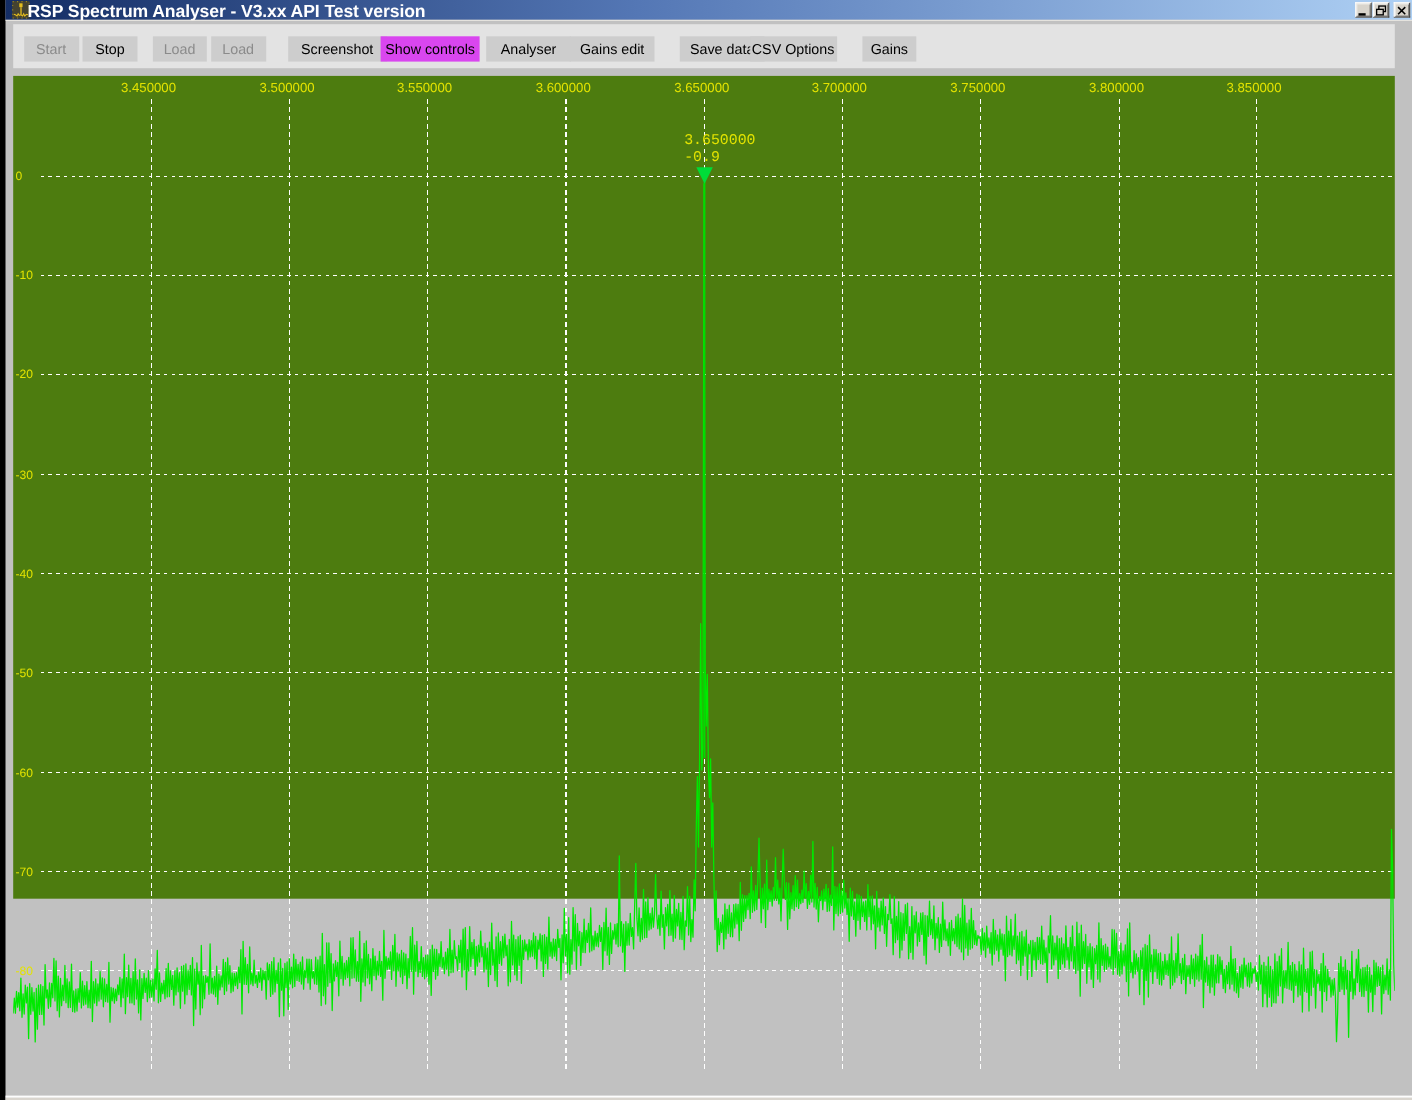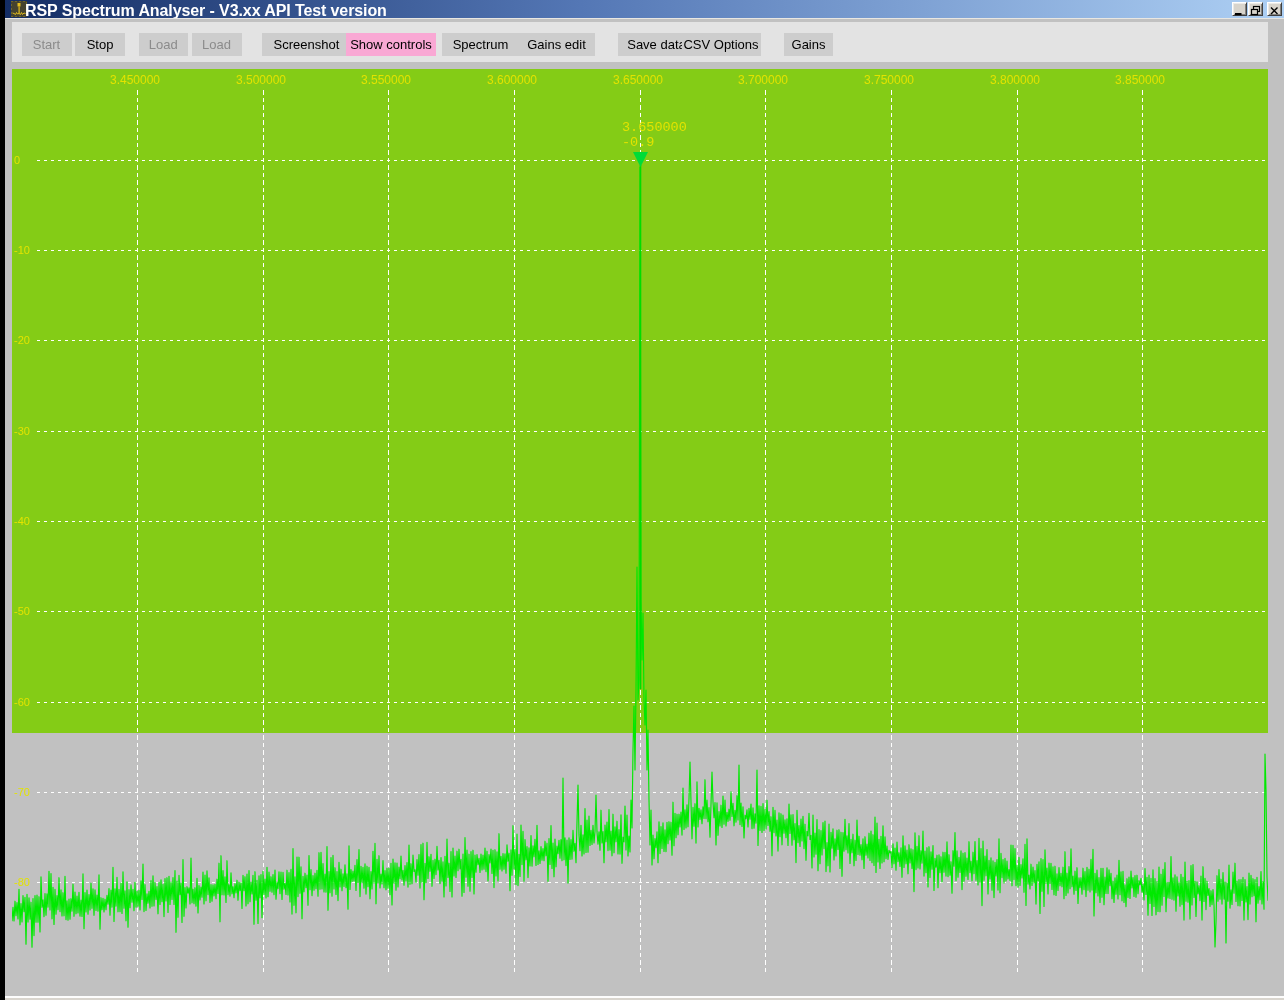--- a/index.html
+++ b/index.html
@@ -9,22 +9,22 @@
 #title .txt{position:absolute;left:20px;top:1.5px;font-size:16px;font-weight:bold;color:#fff;letter-spacing:-0.1px}
 #titleline{position:absolute;left:5px;top:17.5px;width:1279px;height:1.5px;background:#e9e7e2}
 #icon{position:absolute;left:6px;top:1px}
 .wbtn{position:absolute;top:2px;width:15px;height:14px;background:#d8d4cc;
 border-top:1px solid #fff;border-left:1px solid #fff;border-right:1px solid #404040;border-bottom:1px solid #404040;
 box-shadow:inset 1px 1px 0 #eceae6, inset -1px -1px 0 #84827e}
 #panel{position:absolute;left:12px;top:22px;width:1256px;height:40px;background:#e3e3e3}
 .btn{position:absolute;top:10.5px;height:23.5px;background:#cdcdcd;color:#000;
 font-size:13px;text-align:center;line-height:23.5px;white-space:nowrap}
 .btn.dis{color:#8b8b8b}
-.btn.sel{background:#f9a8d4}
-#plot{position:absolute;left:12px;top:69px;width:1256px;height:664px;background:#84cc16}
+.btn.sel{background:#d946ef}
+#plot{position:absolute;left:12px;top:69px;width:1256px;height:748px;background:#4d7c0f}
 #bottom1{position:absolute;left:5px;top:996px;width:1279px;height:2px;background:#fdfdfd}
 #bottom2{position:absolute;left:5px;top:998px;width:1279px;height:2px;background:#d9d5ce}
 </style></head>
 <body>
 <div id="leftedge"></div>
 <div id="title">
  <svg id="icon" width="16" height="16">
   <rect x="0" y="0" width="16" height="16" fill="#45432f"></rect>
   <rect x="0.5" y="0.5" width="15" height="15" fill="none" stroke="#9c8820" stroke-width="1" stroke-dasharray="1 3"></rect>
   <rect x="6.5" y="2" width="3" height="3.5" fill="#e3bc1e"></rect>
@@ -50,21 +50,21 @@
       <path d="M3 2.5 L9.5 9 M9.5 2.5 L3 9" stroke="#000" stroke-width="1.4"></path>
     </svg>
 </div>
 <div id="panel">
 <div class="btn dis" style="left:9.5px;width:50px">Start</div>
 <div class="btn" style="left:63px;width:50px">Stop</div>
 <div class="btn dis" style="left:126.5px;width:49.5px">Load</div>
 <div class="btn dis" style="left:179.5px;width:50px">Load</div>
 <div class="btn" style="left:249.5px;width:90px">Screenshot</div>
 <div class="btn sel" style="left:334px;width:90px">Show controls</div>
-<div class="btn" style="left:430px;width:77px">Spectrum</div>
+<div class="btn" style="left:430px;width:77px">Analyser</div>
 <div class="btn" style="left:506px;width:77px">Gains edit</div>
 <div class="btn" style="left:606px;width:77px">Save data</div>
 <div class="btn" style="left:669.5px;width:79px">CSV Options</div>
 <div class="btn" style="left:772px;width:49px">Gains</div>
 </div>
 <div id="plot">
 <svg width="1256" height="904" shape-rendering="crispEdges">
 <line x1="125.5" y1="21" x2="125.5" y2="904" stroke="#fff" stroke-width="1" stroke-dasharray="4.5 3"></line>
 <line x1="251.5" y1="21" x2="251.5" y2="904" stroke="#fff" stroke-width="1" stroke-dasharray="4.5 3"></line>
 <line x1="376.5" y1="21" x2="376.5" y2="904" stroke="#fff" stroke-width="1" stroke-dasharray="4.5 3"></line>

